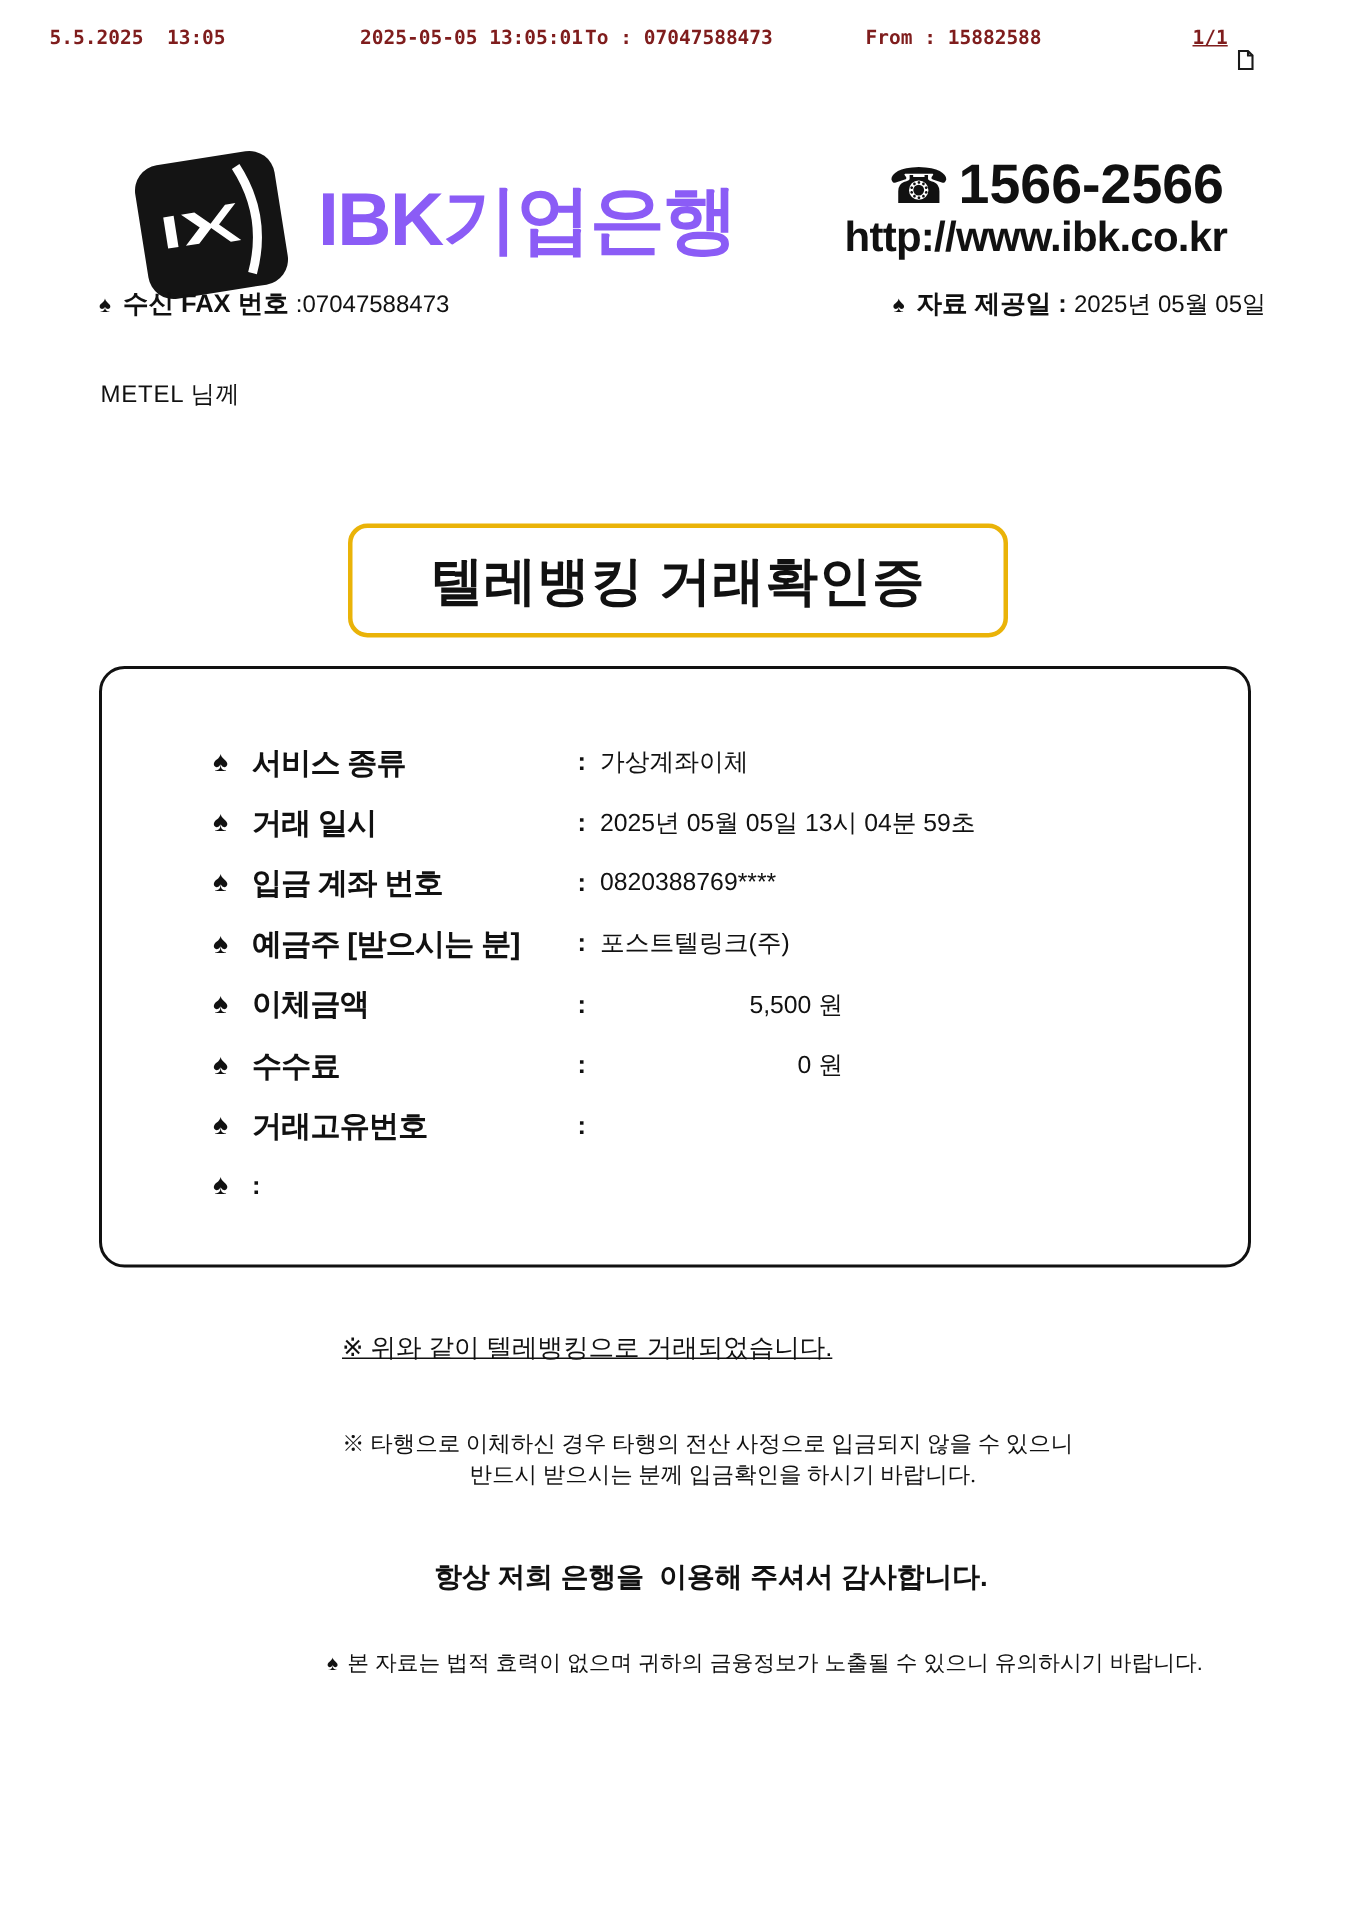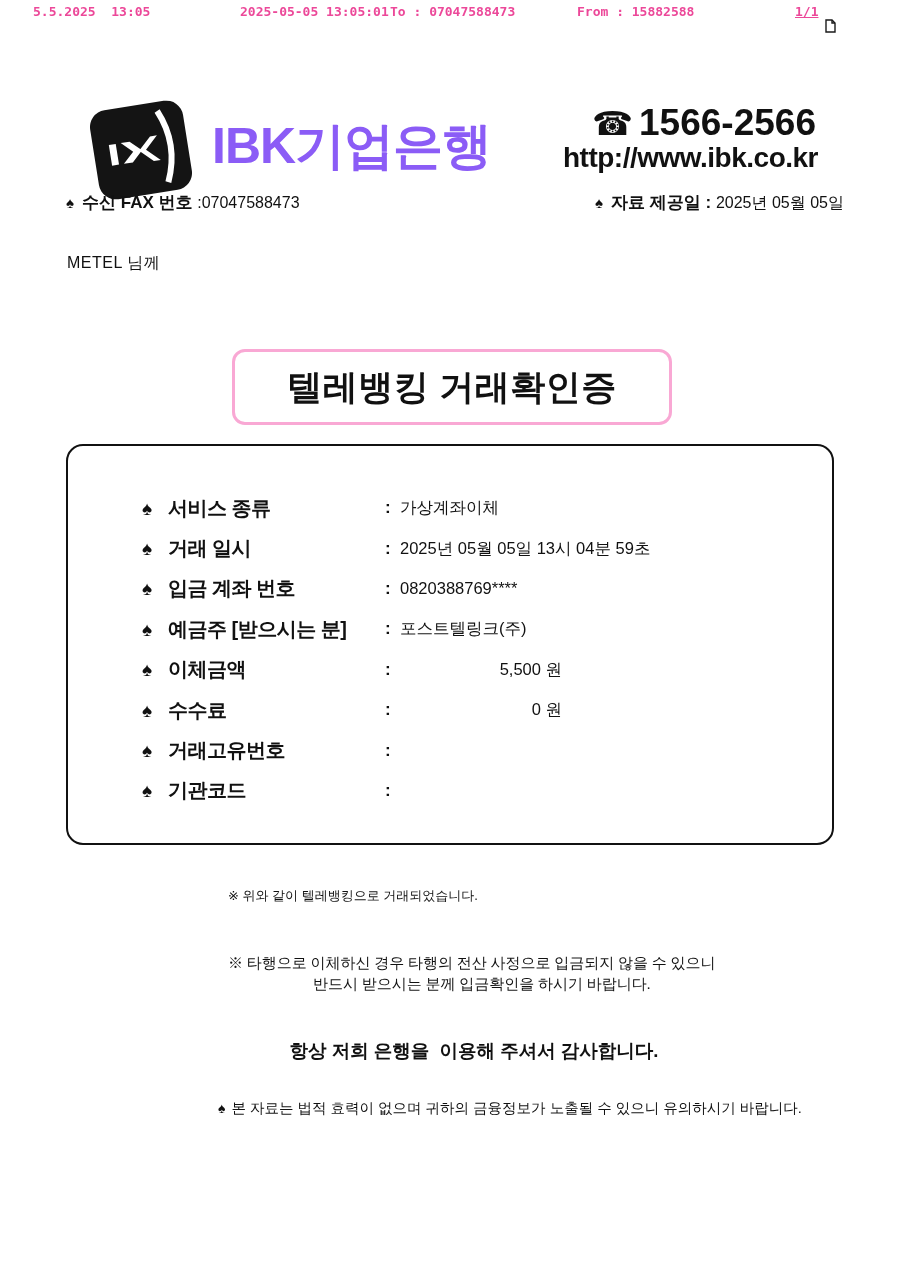--- a/index.html
+++ b/index.html
@@ -6,23 +6,23 @@
   html,body { background:#ffffff; }
   body { font-family:"Liberation Sans","DejaVu Sans",sans-serif; color:#111111; }
   #page {
     position:relative;
     width:900px; height:1272px;
     background:#ffffff;
     overflow:hidden;
   }
 
   
-  .fax-header { position:absolute; top:4px; left:0; width:900px; height:20px;
+  .fax-header { position:absolute; top:18px; left:0; width:900px; height:20px;
     font-family:"DejaVu Sans Mono","Liberation Mono",monospace;
-    font-size:13px; font-weight:600; color:#ec4899; }
+    font-size:13px; font-weight:600; color:#7f1d1d; }
   .fax-header span { position:absolute; top:0; white-space:pre; }
   .fx-date    { left:33px; }
   .fx-dt      { left:192px;margin-left:48px; }
   .fx-to      { left:390px; }
   .fx-from    { left:577px; }
   .fx-pageico { left:778px; top:1px; }
   .fx-page    { left:795px;text-decoration:underline; }
 
   
   .logo-mark { position:absolute; left:76px; top:100px; width:130px; height:100px; }
@@ -40,37 +40,37 @@
   .subhdr .lbl { font-weight:bold; }
   .subhdr .val { font-size:16px; font-weight:normal; }
   .subhdr-left  { left:66px; }
   .subhdr-right { right:56px; }
 
   
   .recipient { position:absolute; left:67px; top:253px; font-size:16px; letter-spacing:0.5px; }
 
   
   .title-box { position:absolute; left:232px; top:349px; width:440px; height:76px;
-    border:3px solid #f9a8d4; border-radius:13px;
+    border:3px solid #eab308; border-radius:13px;
     display:flex; align-items:center; justify-content:center; background:#fff; }
   .title-box .title { font-size:35px; font-weight:bold; letter-spacing:0.5px; }
 
   
   .details-box { position:absolute; left:66px; top:444px; width:768px; height:401px;
     border:2.5px solid #111; border-radius:17px; background:#fff;
     padding:42px 0 0 74px; }
   .d-row { display:flex; align-items:center; height:40.4px; }
   .d-row .spade { width:26px; font-size:19px; line-height:1; }
   .d-label { width:217px; font-size:20px; font-weight:bold; letter-spacing:-0.5px; white-space:nowrap; }
   .d-colon { width:15px; font-size:17px; font-weight:bold; }
   .d-value { font-size:16.5px; white-space:pre; }
   .d-value.amount { width:162px; text-align:right; }
 
   
-  .note1 { position:absolute; left:228px; top:887px; font-size:13px; }
+  .note1 { position:absolute; left:228px; top:887px; font-size:17px;text-decoration:underline; }
   .note2 { position:absolute; left:228px; top:953px; font-size:15px; line-height:21px;font-family:Liberation Serif, serif; }
   .note2 .line2 { padding-left:20px;text-align:center; }
   .thanks { position:absolute; left:24px; top:1038px; width:900px; text-align:center;
     font-size:18.5px; font-weight:bold; white-space:pre; }
   .disclaimer { position:absolute; left:218px; top:1099px; font-size:14.5px; white-space:pre; }
   .disclaimer .spade { font-size:14px; margin-right:6px; }
 </style>
 </head>
 <body>
 
@@ -162,21 +162,20 @@
 
     <div class="d-row">
       <span class="spade">♠</span>
       <span class="d-label">거래고유번호</span>
       <span class="d-colon">:</span>
       <span class="d-value"></span>
     </div>
 
     <div class="d-row">
       <span class="spade">♠</span>
-      <span class="d-label">기관코드</span>
       <span class="d-colon">:</span>
       <span class="d-value"></span>
     </div>
 
   </div>
 
   <div class="note1">※ 위와 같이 텔레뱅킹으로 거래되었습니다.</div>
 
   <div class="note2">
     <div>※ 타행으로 이체하신 경우 타행의 전산 사정으로 입금되지 않을 수 있으니</div>

